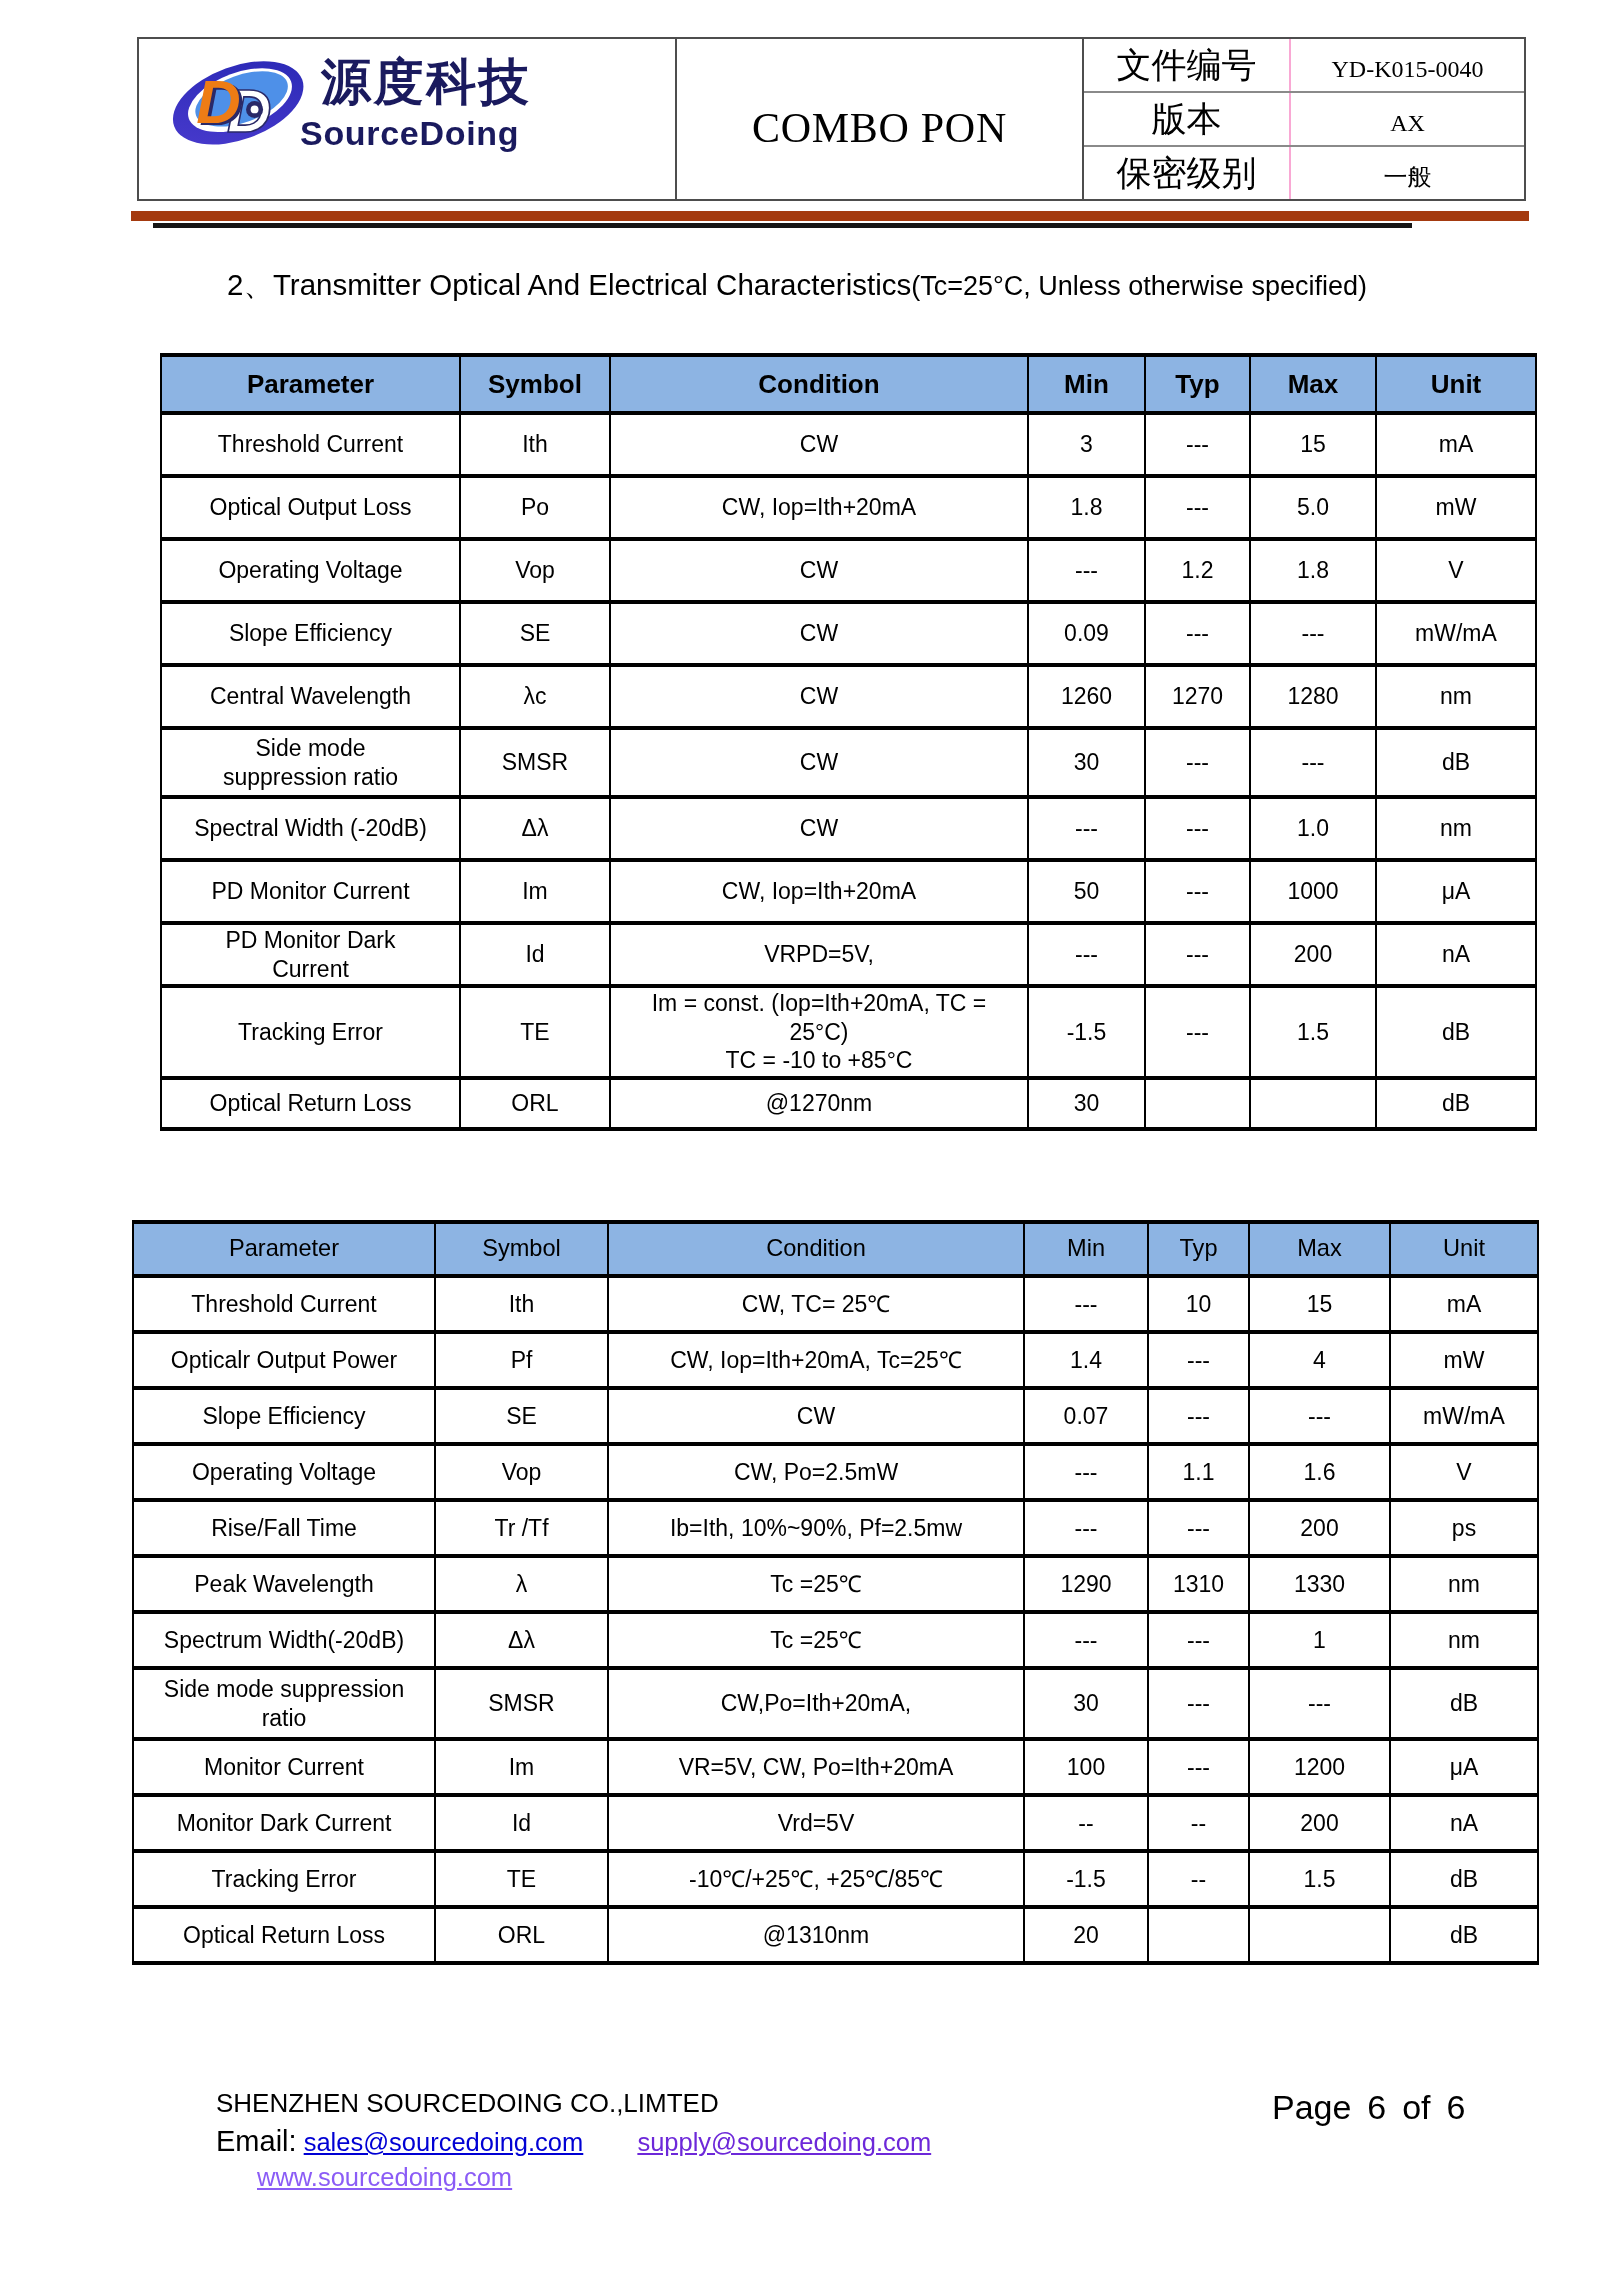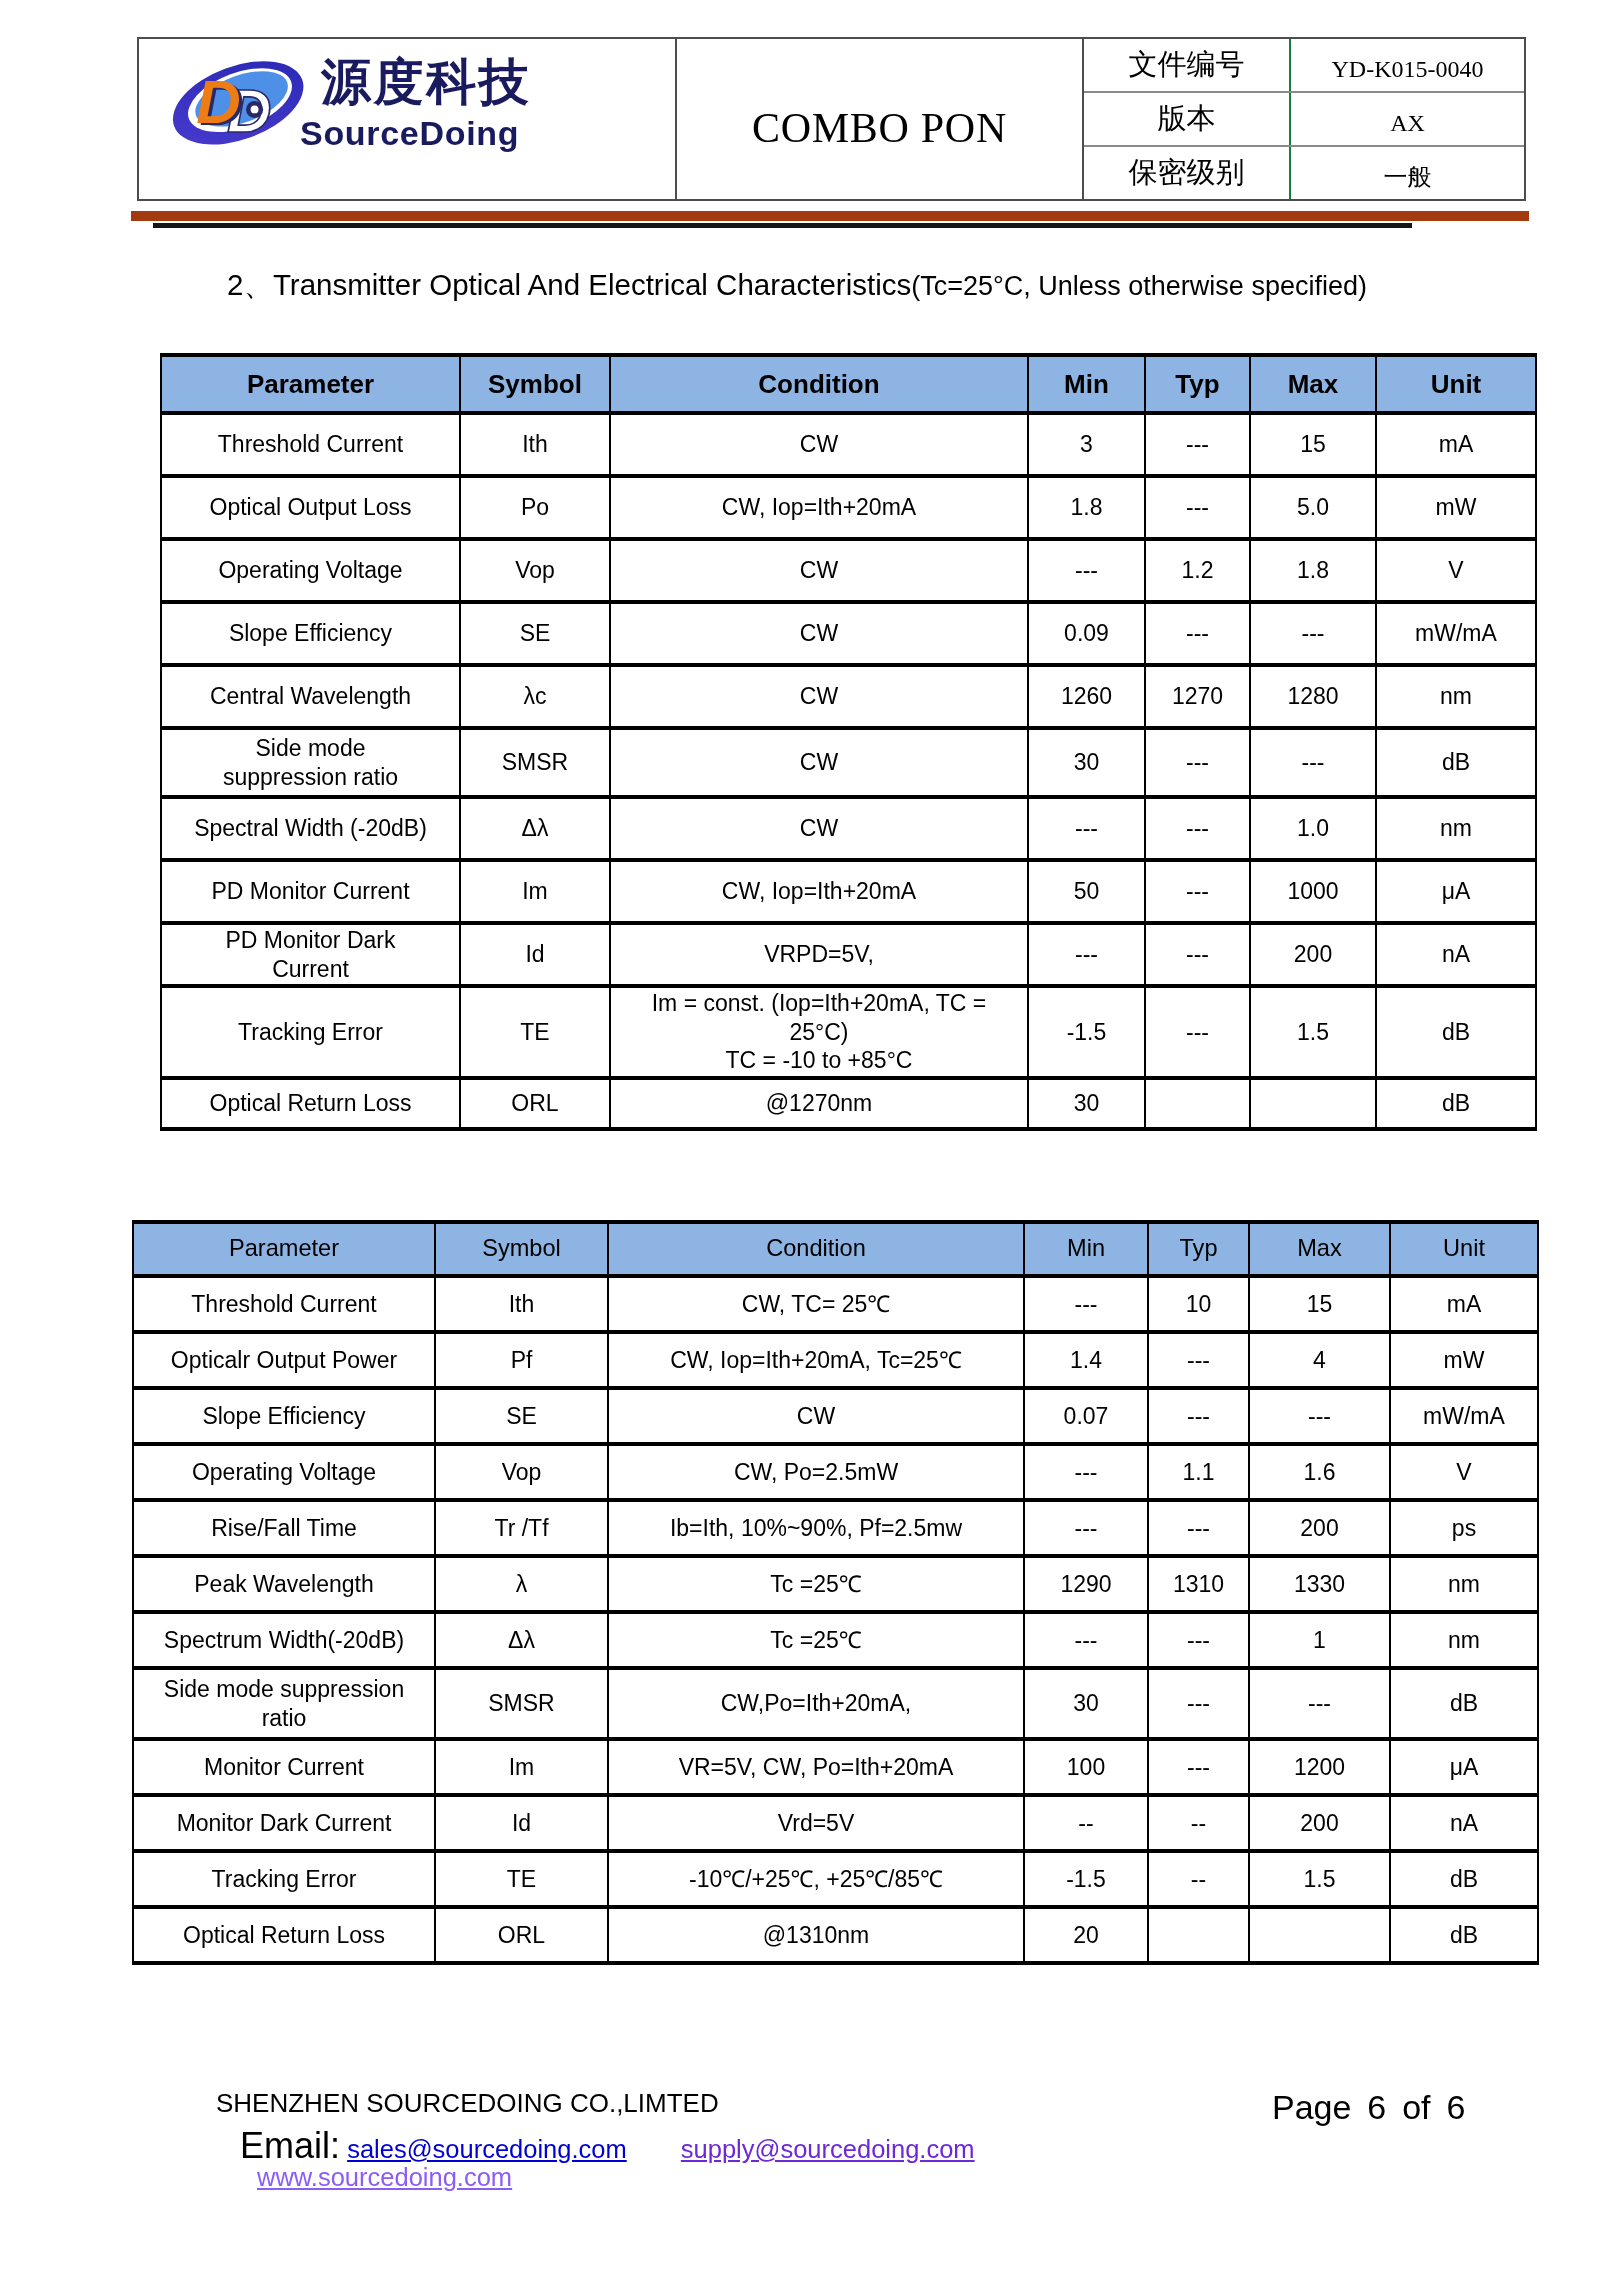--- a/index.html
+++ b/index.html
@@ -18,22 +18,22 @@
            letter-spacing:2.6px;color:#1A1A5E;line-height:1;}
   .logo-en{position:absolute;left:161px;top:77px;font-size:34px;font-weight:bold;
            color:#1A1A5E;line-height:1;letter-spacing:0.7px;}
   .title-cell{width:407px;border-right:2px solid #4d4d4d;box-sizing:border-box;
     display:flex;align-items:center;justify-content:center;}
   .doc-title{font-family:"Liberation Serif",serif;font-size:42px;letter-spacing:0.7px;
     margin-top:18.3px;}
   .info-cell{flex:1;display:flex;flex-direction:column;}
   .info-row{flex:1;display:flex;border-bottom:2.6px solid #8a8a8a;}
   .info-row:last-child{border-bottom:none;}
-  .info-label{width:205px;border-right:2px solid #15803d;display:flex;align-items:center;
-    justify-content:center;font-size:29px;}
+  .info-label{width:205px;border-right:2px solid #f9a8d4;display:flex;align-items:center;
+    justify-content:center;font-size:35px;}
   .info-value{flex:1;display:flex;align-items:center;justify-content:center;
     font-family:"Liberation Serif",serif;font-size:24px;margin-top:8px;}
   
   .brown-bar{position:absolute;left:131px;top:211px;width:1398px;height:9.8px;}
   .brown-shadow{position:absolute;left:153px;top:223px;width:1259px;height:4.6px;background:#161616;}
   
   .section-title{position:absolute;left:227px;top:266px;font-size:29.5px;white-space:nowrap;}
   .section-title .paren{font-size:27px;}
   
   table.spec{position:absolute;border-collapse:collapse;table-layout:fixed;background:#fff;}
@@ -53,21 +53,21 @@
   #table1 tbody tr:nth-child(11){height:51px;}
   #table2{left:132px;top:1220px;width:1405px;}
   #table2 thead tr{height:54px;}
   #table2 th{font-size:23.6px;font-weight:normal;}
   #table2 tbody tr{height:56px;}
   #table2 tbody tr:nth-child(8){height:71px;}
   
   .footer-company{position:absolute;left:216px;top:2088px;font-size:26px;}
   .footer-page{position:absolute;left:1247px;top:2088px;font-size:34px;word-spacing:6.5px;margin-left:25px;}
   .footer-email{position:absolute;left:216px;top:2125px;font-size:25.5px;}
-  .footer-email .lbl{font-size:36px;margin-left:24px;}
+  .footer-email .lbl{font-size:29px;}
   .footer-www{position:absolute;left:257px;top:2163px;font-size:25.5px;}
   a.doclink{text-decoration:underline;}
   .linkgap{display:inline-block;width:47px;}
 </style>
 </head>
 <body>
 
 <div class="header-box">
   <div class="logo-cell">
     <svg class="logo-svg" width="143" height="95" viewBox="0 0 218 145">

